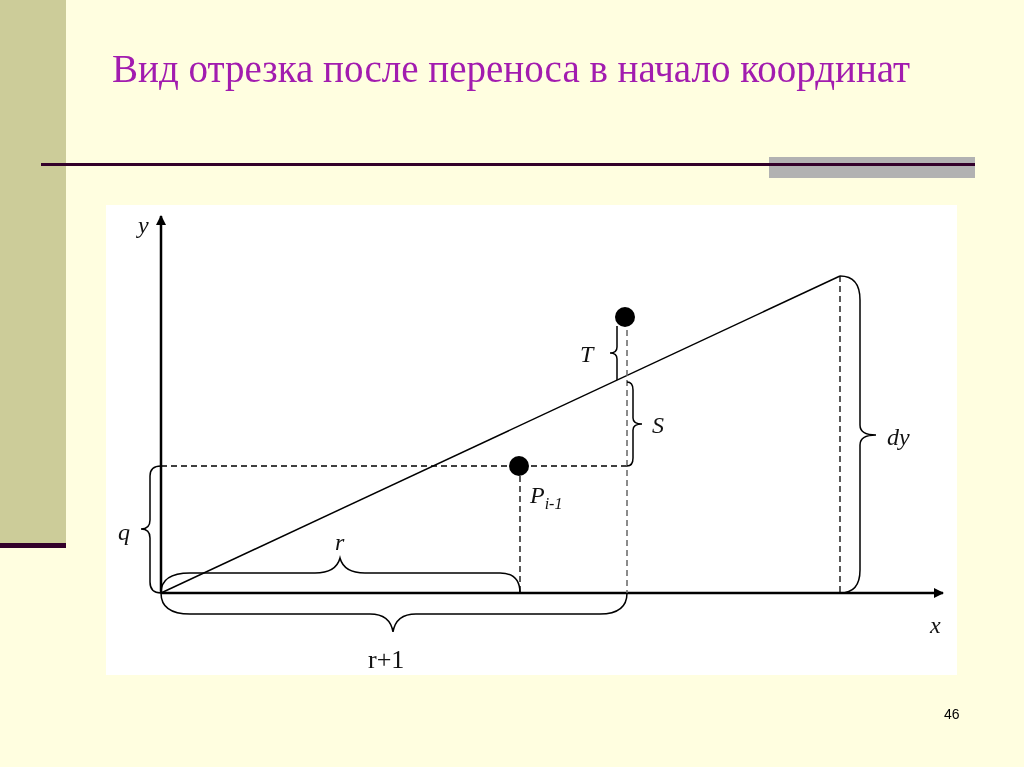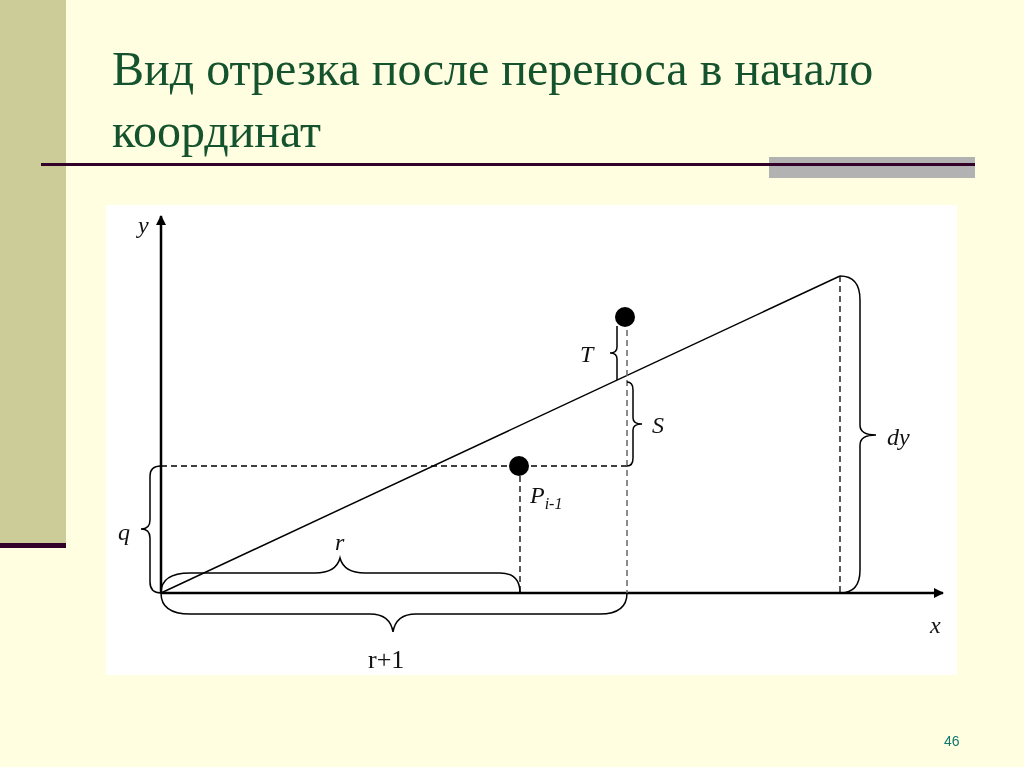--- a/index.html
+++ b/index.html
@@ -1,25 +1,25 @@
 <!DOCTYPE html>
 <html><head>
 <meta charset="utf-8">
 <style>
   html, body { margin:0; padding:0; }
   body { width:1024px; height:767px; background:#fffee0; position:relative; overflow:hidden; font-family:"Liberation Serif", serif; }
   .sidebar { position:absolute; left:0; top:0; width:66px; height:545px; background:#cccc99; }
   .sidebar-rule { position:absolute; left:0; top:543px; width:66px; height:5px; background:#33002a; }
-  .title { position:absolute; left:112px; top:38px; width:820px; color:#14532d; font-size:48px; line-height:62px; font-family:"Liberation Serif", serif; }
+  .title { position:absolute; left:112px; top:38px; width:820px; color:#a21caf; font-size:39px; line-height:62px; font-family:"Liberation Serif", serif; }
   .title-rule { position:absolute; left:41px; top:163px; width:933px; height:3px; background:#33002a; }
   .title-bar { position:absolute; left:769px; top:157px; width:206px; height:21px; background:#b2b2b2; }
   .title-bar-line { position:absolute; left:769px; top:163px; width:206px; height:3px; background:#33002a; }
   .diagram { position:absolute; left:106px; top:205px; width:851px; height:470px; background:#ffffff; }
   .diagram svg { position:absolute; left:0; top:0; }
-  .page-num { position:absolute; left:944px; top:706px; font-family:"Liberation Sans", sans-serif; font-size:14px; color:#0f766e;margin-top:27px; }
+  .page-num { position:absolute; left:944px; top:706px; font-family:"Liberation Sans", sans-serif; font-size:14px; color:#000000; }
   svg text { font-family:"Liberation Serif", serif; font-style:italic; fill:#111; }
 </style>
 </head>
 <body>
 
 <div class="sidebar"></div>
 <div class="sidebar-rule"></div>
 
 <div class="title">Вид отрезка после переноса в начало координат</div>
 <div class="title-rule"></div>

